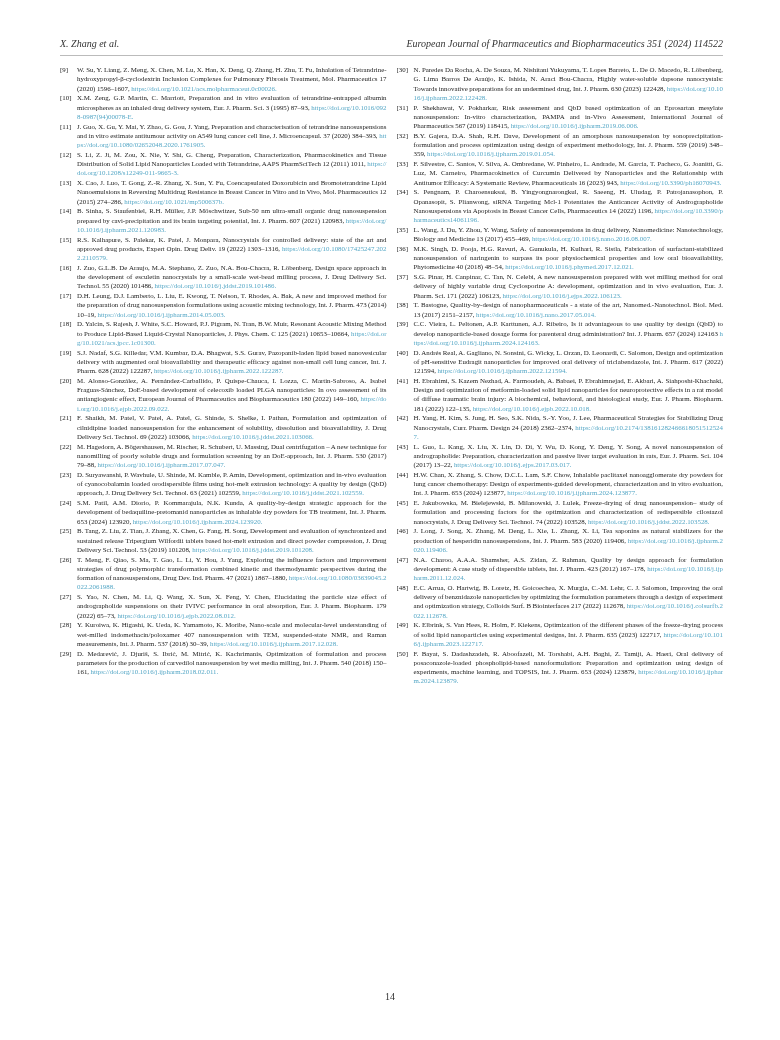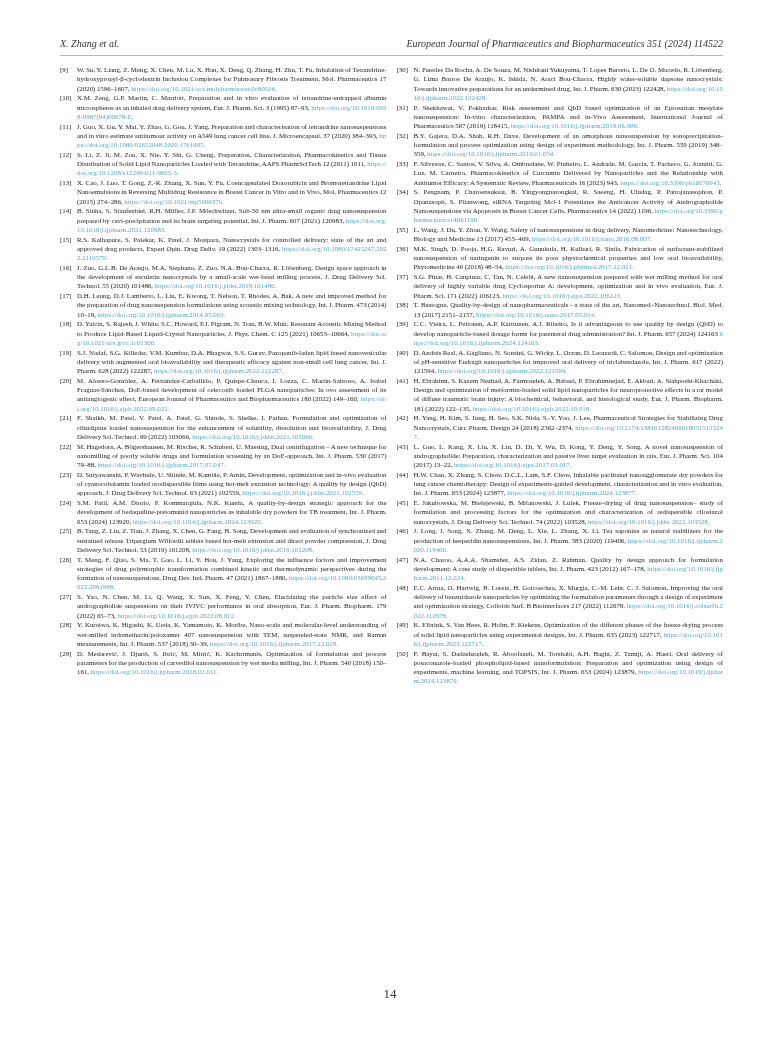--- a/index.html
+++ b/index.html
@@ -42,21 +42,21 @@
   }
   a.doi {
     color: #55a7c6;
     text-decoration: none;
     word-break: break-all;
   }
   .page-footer {
     position: absolute;
     bottom: 38px; left: 0; right: 0;
     text-align: center;
-    font-size: 13px; color: #333;
+    font-size: 10px; color: #333;
   }
 </style>
 </head>
 <body>
 
 <div class="page">
   <div class="running-head">
     <span>X. Zhang et al.</span>
     <span>European Journal of Pharmaceutics and Biopharmaceutics 351 (2024) 114522</span>
   </div>

